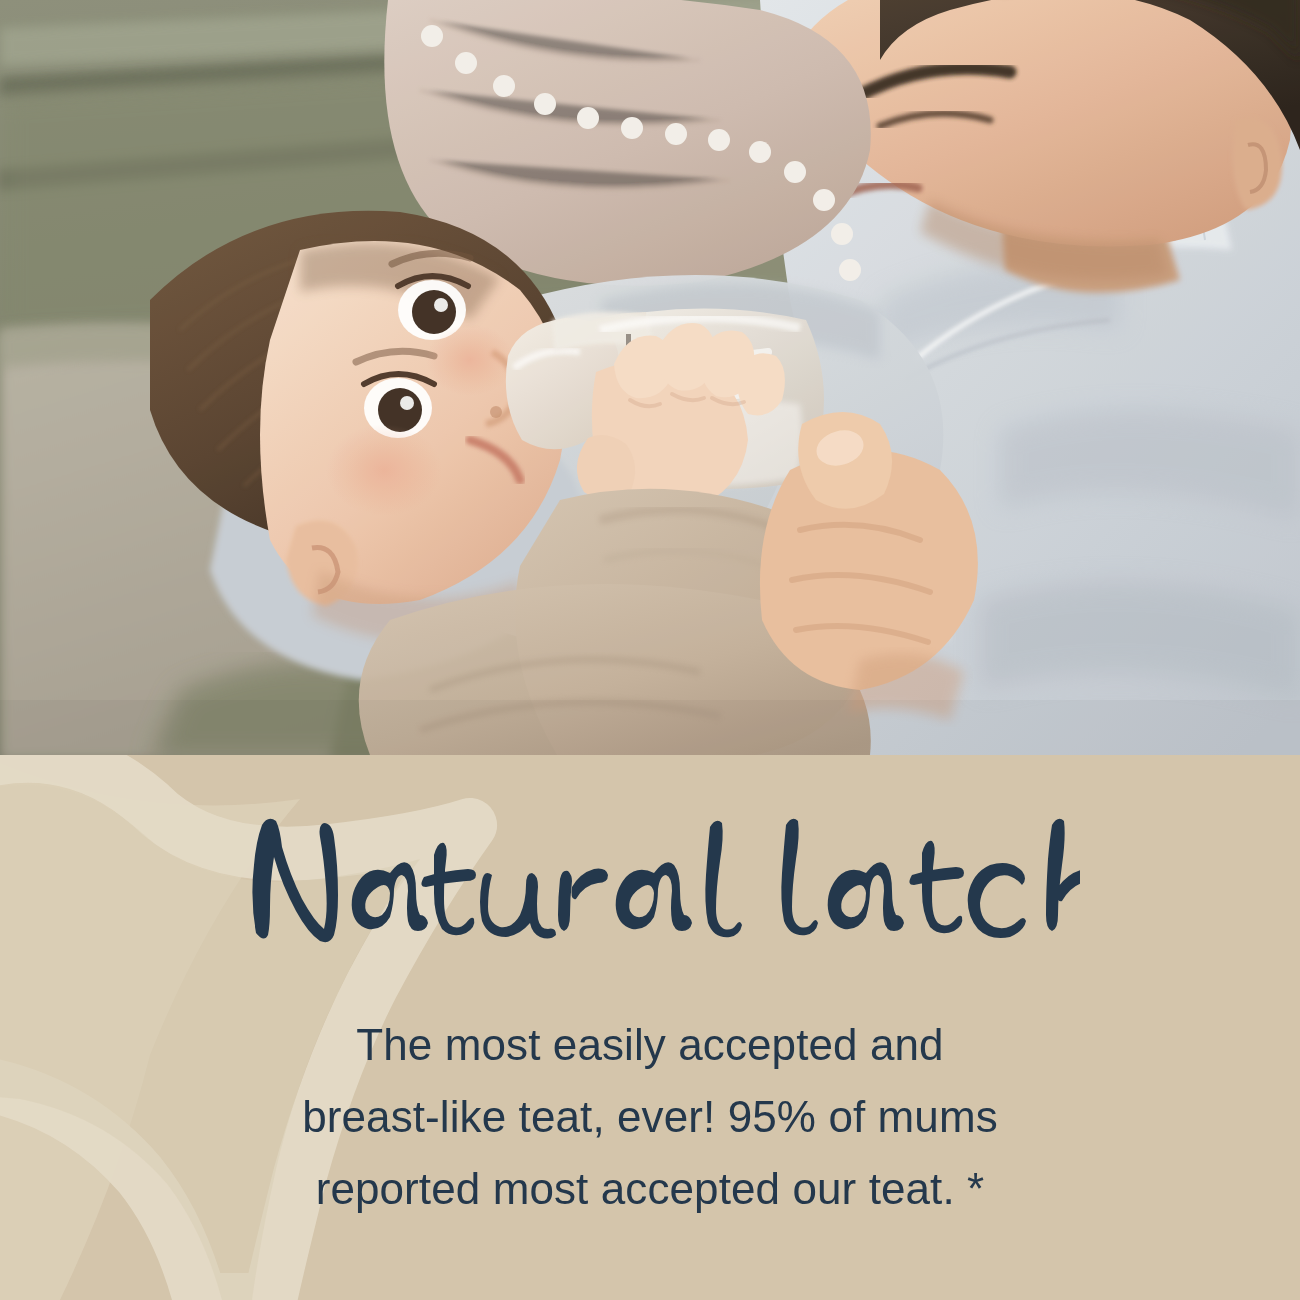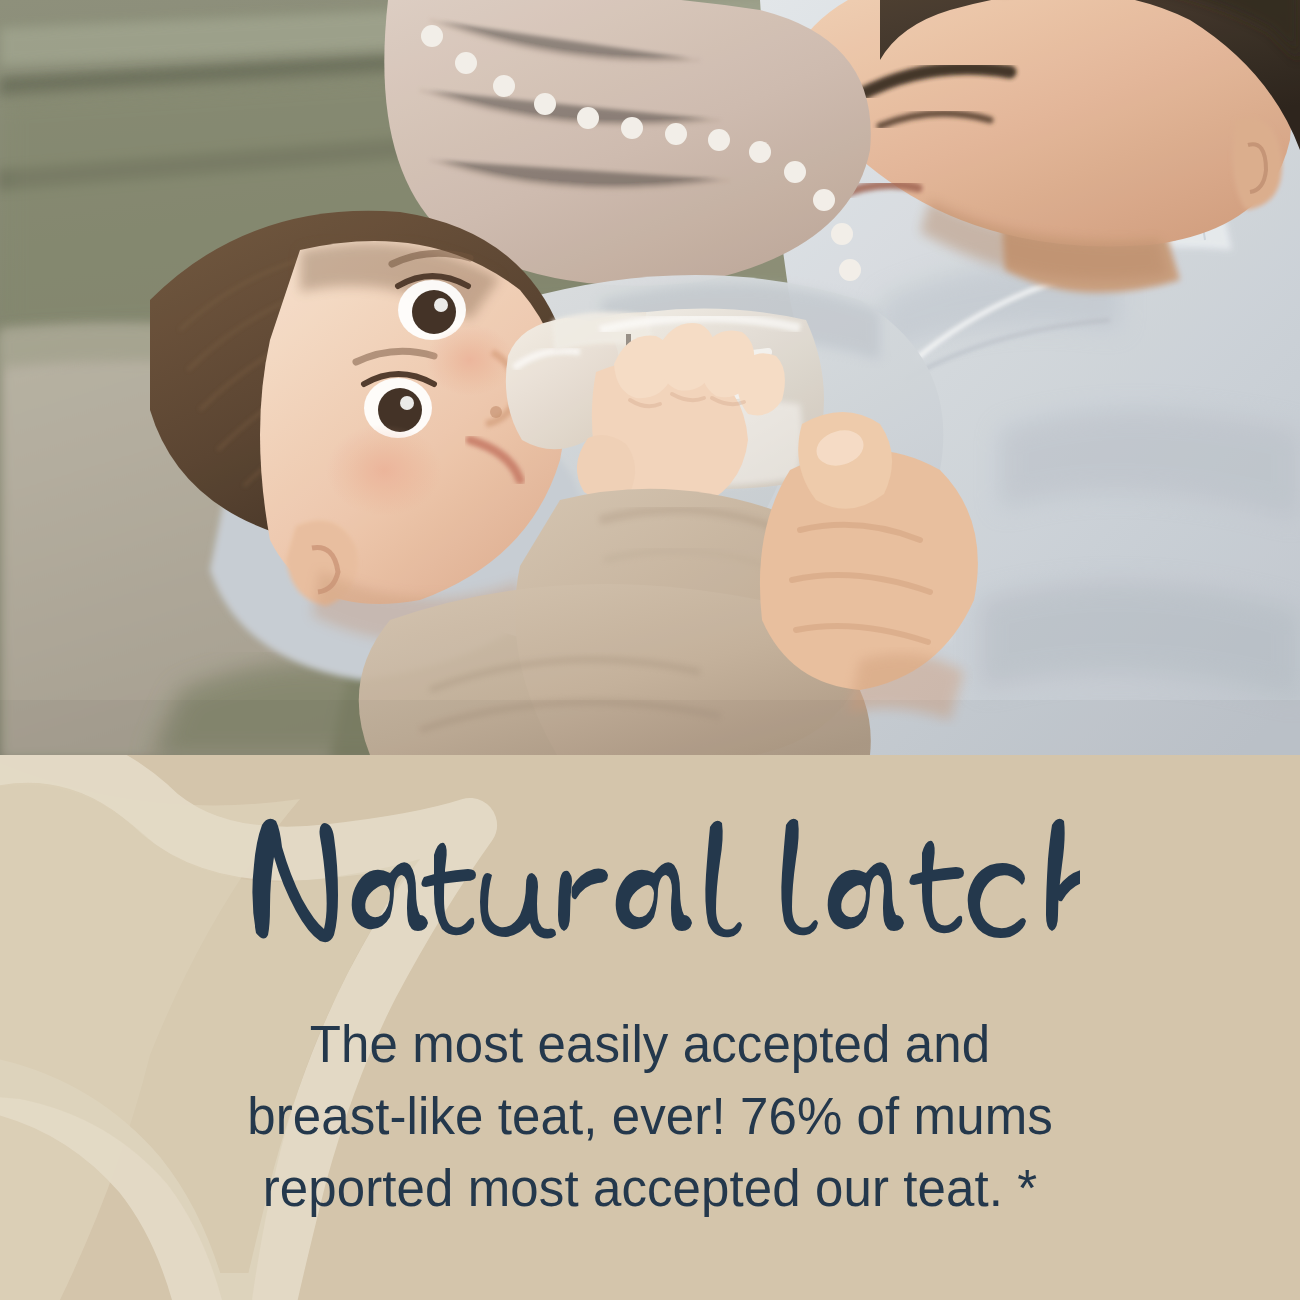--- a/index.html
+++ b/index.html
@@ -51,21 +51,21 @@
     width:860px; height:150px;
     margin:0 auto;
   }
   .headline svg { display:block; width:860px; height:150px; }
 
   .subcopy {
     margin-top:56px;
     width:1000px;
     text-align:center;
     color:#24384c;
-    font-size:51px;
+    font-size:44px;
     line-height:72px;
     font-weight:400;
     letter-spacing:0.1px;
   }
   .subcopy .line { display:block; white-space:nowrap; }
 </style>
 </head>
 <body>
 
 <div class="banner">
@@ -454,19 +454,19 @@
                      M838 84 Q850 68 866 66 Q882 66 886 82 Q888 100 886 116
                      Q886 128 880 130 Q874 128 874 116 Q876 100 874 88 Q872 78 862 80
                      Q850 84 842 98 Q836 100 838 84 Z"></path>
           </g>
         </svg>
 
       </div>
 
       <div class="subcopy">
         <span class="line">The most easily accepted and</span>
-        <span class="line">breast-like teat, ever! 76% of mums</span>
+        <span class="line">breast-like teat, ever! 95% of mums</span>
         <span class="line">reported most accepted our teat. *</span>
       </div>
 
     </div>
   </div>
 </div>
 
 </body></html>

